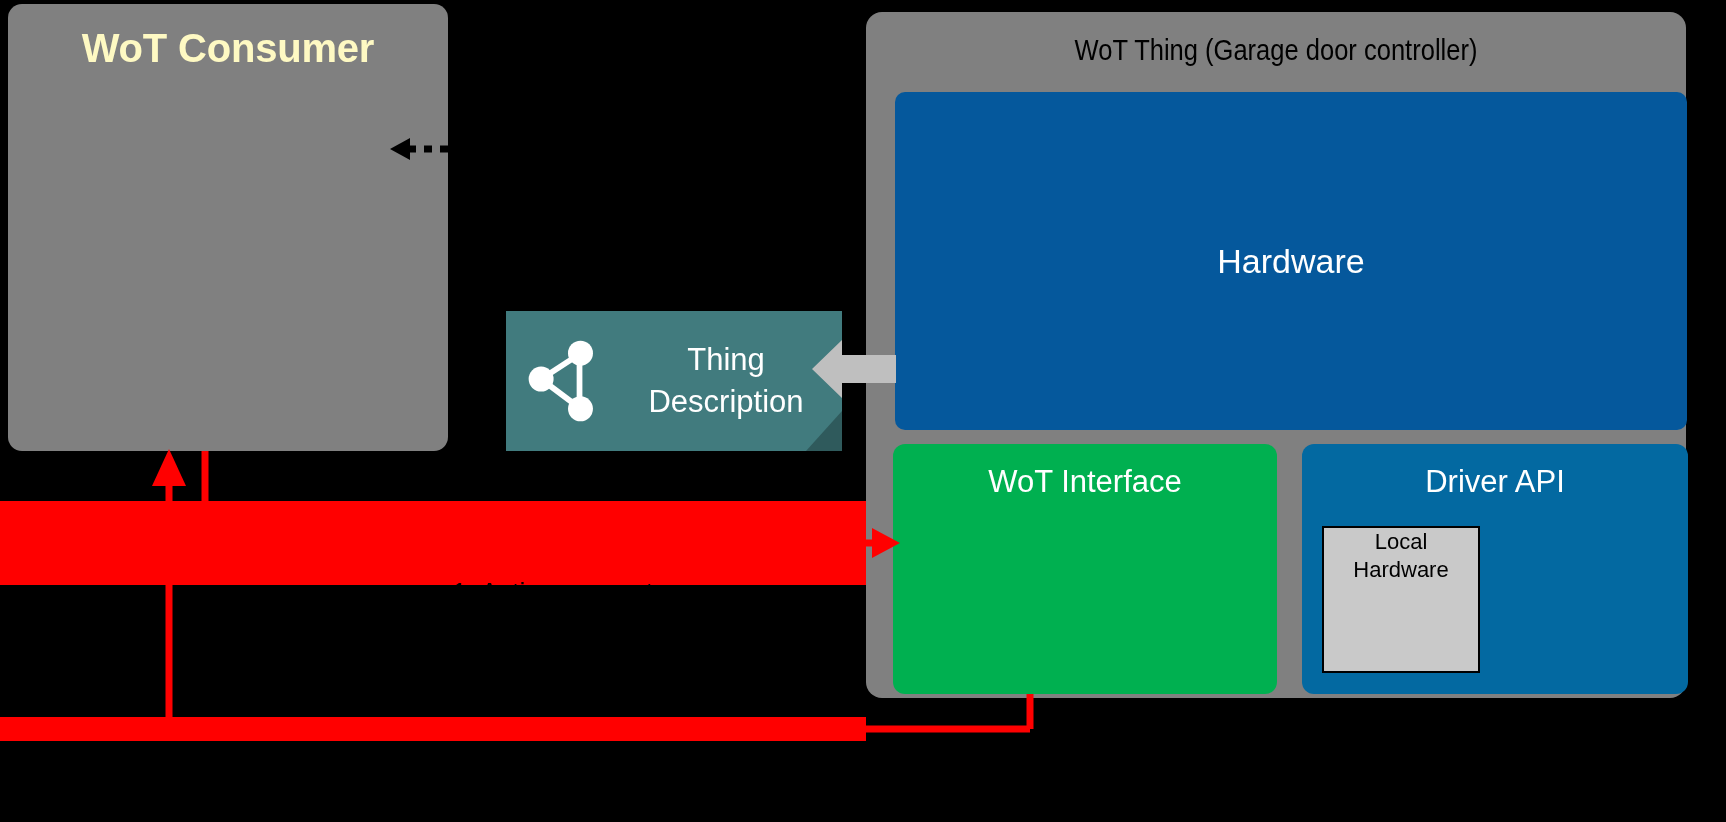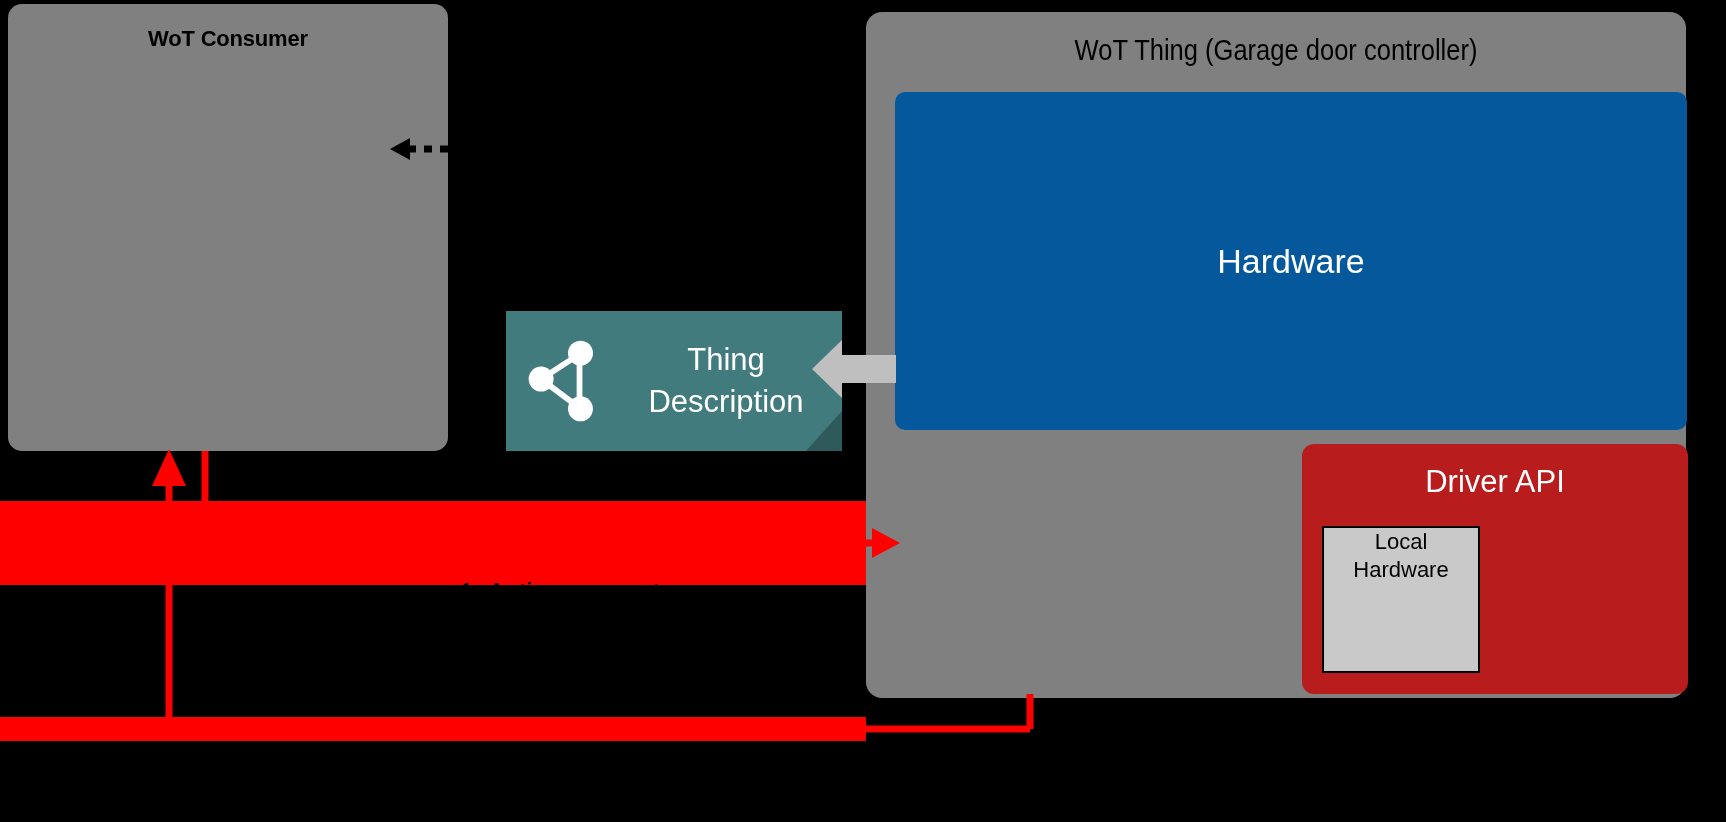--- a/index.html
+++ b/index.html
@@ -32,22 +32,22 @@
     width: 440px;
     height: 447px;
     background: #808080;
     border-radius: 14px;
   }
   #wot-consumer-title {
     position: absolute;
     left: 0; right: 0;
     top: 22px;
     text-align: center;
-    color: #000000;
-    font-size: 22px;
+    color: #fef9c3;
+    font-size: 40px;
     font-weight: bold;
     letter-spacing: -0.2px;
     font-family: "Liberation Sans", sans-serif;
   }
   
   #dashed-arrow {
     position: absolute;
     left: 380px;
     top: 130px;
     width: 70px;
@@ -104,21 +104,21 @@
     top: 20px;
     text-align: center;
     color: #ffffff;
     font-size: 31px;
   }
   #driver-api {
     left: 1302px;
     top: 444px;
     width: 386px;
     height: 250px;
-    background: #b91c1c;
+    background: #0369a1;
     border-radius: 12px;
   }
   #driver-api-label {
     position: absolute;
     left: 0; right: 0;
     top: 20px;
     text-align: center;
     color: #ffffff;
     font-size: 31px;
   }
@@ -213,21 +213,20 @@
   }
   .flow-label {
     position: absolute;
     color: #000000;
     font-size: 27px;
     white-space: nowrap;
   }
   #label-action-request {
     left: 452px;
     top: 578px;
-    margin-left: 7px;
   }
 </style>
 </head>
 <body>
 
 <div id="canvas">
 
   <div class="box" id="wot-consumer">
     <div id="wot-consumer-title">WoT Consumer</div>
 
@@ -238,20 +237,23 @@
   </div>
 
   <div class="box" id="wot-thing">
     <div id="wot-thing-title">WoT Thing (Garage door controller)</div>
   </div>
 
   <div class="box" id="firmware">
     <div id="firmware-label">Hardware</div>
   </div>
 
+  <div class="box" id="wot-interface">
+    <div id="wot-interface-label">WoT Interface</div>
+  </div>
 
   <div class="box" id="driver-api">
     <div id="driver-api-label">Driver API</div>
   </div>
 
   <div class="box" id="local-hardware">
     <div id="local-hardware-label">Local
 Hardware</div>
   </div>
 

